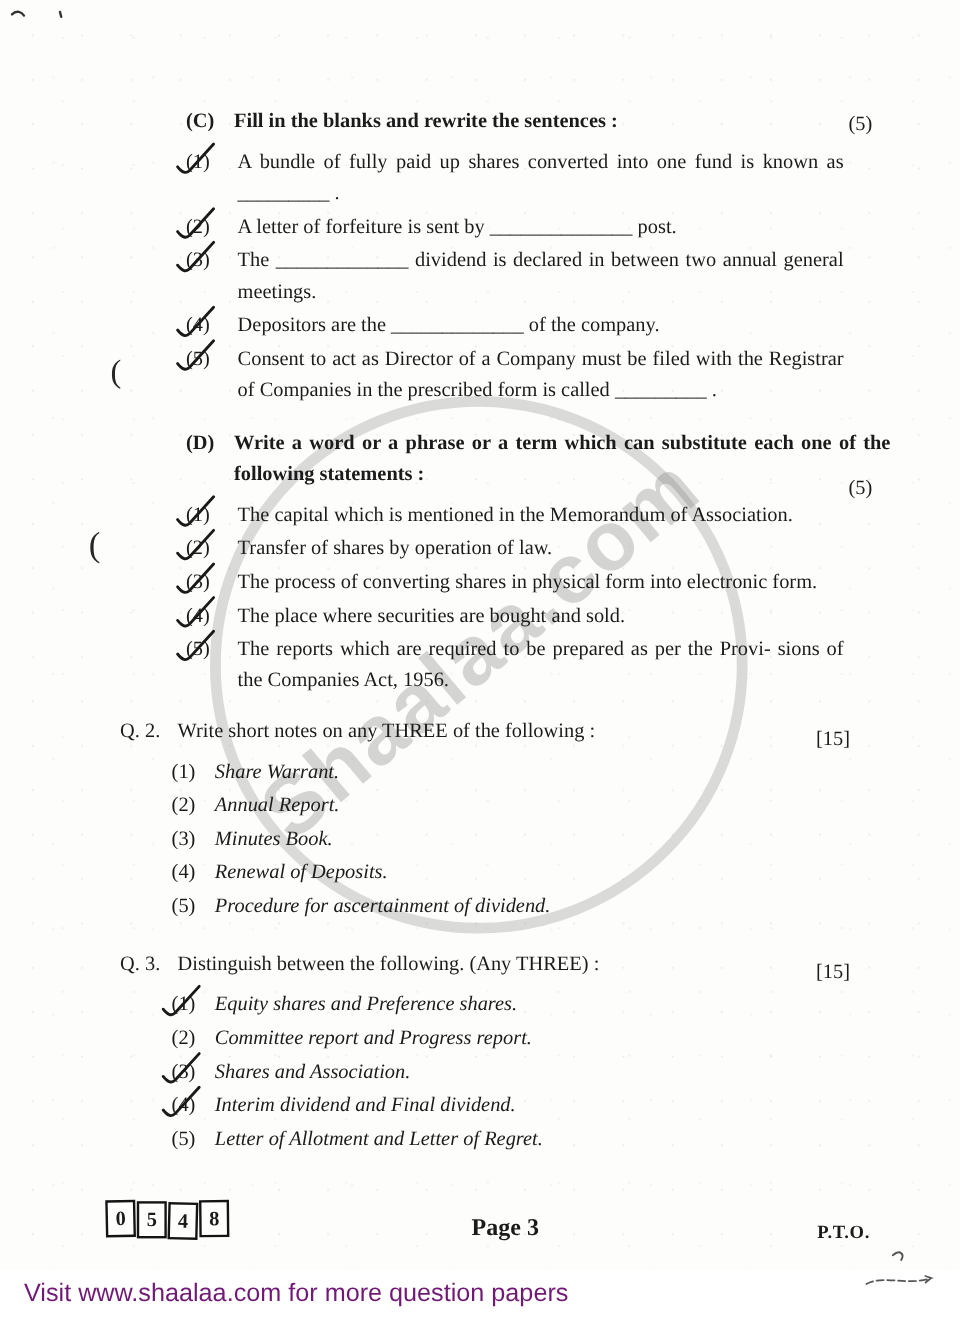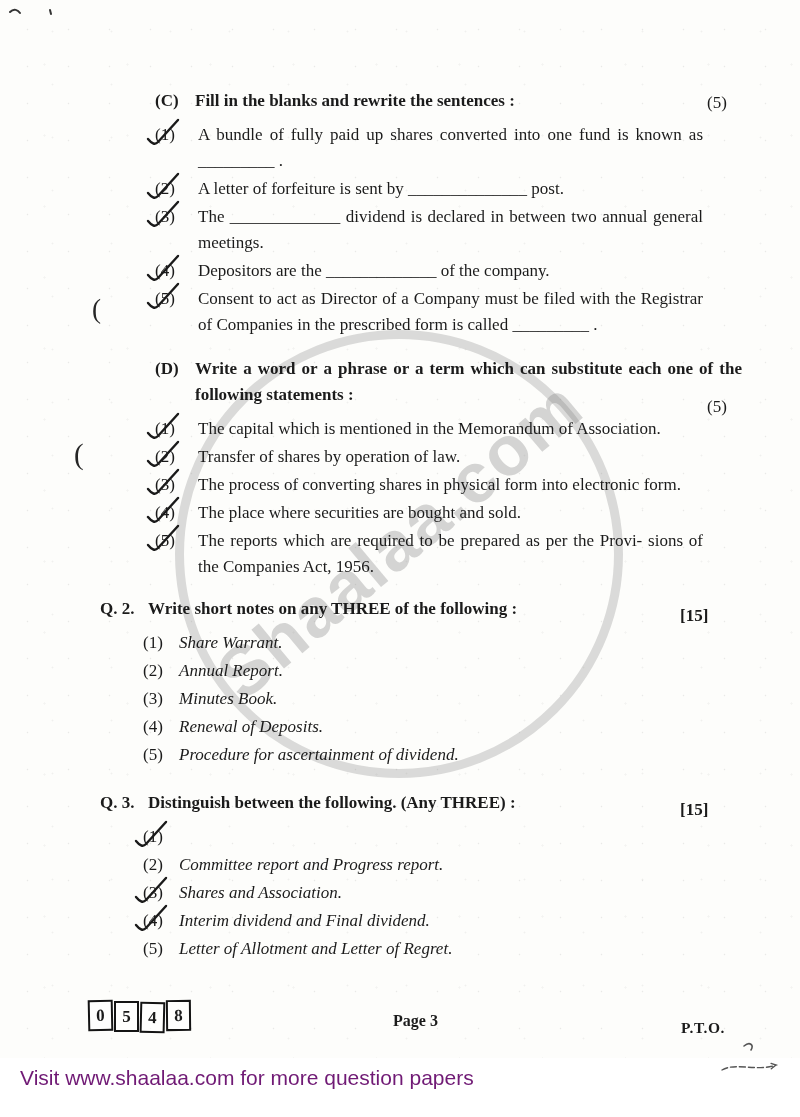--- a/index.html
+++ b/index.html
@@ -50,21 +50,21 @@
   .marks-c{top:2px;}
   .marks-d{top:38px;}
   .items{margin-top:8px;}
   .item{position:relative;display:flex;margin-bottom:2px;}
   .inum{width:43px;flex:none;}
   .itext{width:505px;text-align:justify;}
   .tick{position:absolute;left:-9px;top:-4px;pointer-events:none;}
   
   .qsec{margin-top:16px;}
   .qsec3{margin-top:22px;}
-  .q-head{position:relative;display:flex;font-weight:bold;}
+  .q-head{position:relative;display:flex;font-weight:normal;}
   .q-label{width:48px;flex:none;}
   .q-marks{position:absolute;left:580px;top:7px;}
   .q-items{margin-top:8px;margin-left:43px;}
   .q-items .inum{width:36px;}
   .q-items .itext{width:auto;text-align:left;font-style:italic;}
   
   .stray1{position:absolute;left:92px;top:294px;font-size:27px;color:#262626;z-index:2;}
   .stray2{position:absolute;left:74px;top:438px;font-size:29px;color:#262626;z-index:2;}
   .ink-topleft{position:absolute;left:6px;top:4px;z-index:2;}
   .pen-squiggle{position:absolute;left:716px;top:1040px;z-index:2;}
@@ -72,21 +72,21 @@
   .serial{position:absolute;left:88px;top:1000px;display:flex;z-index:3;}
   .digit{
     width:21px;height:27px;border:2.5px solid #141414;margin-right:1px;
     font-weight:bold;font-size:17px;line-height:27px;text-align:center;
     background:rgba(255,255,255,0.6);
   }
   .digit:nth-child(1){transform:rotate(-1.2deg);}
   .digit:nth-child(2){transform:translateY(1px);}
   .digit:nth-child(3){transform:rotate(1.4deg) translateY(2px);}
   .digit:nth-child(4){transform:rotate(-0.6deg);}
-  .page-label{position:absolute;left:393px;top:1012px;font-weight:bold;font-size:16px;z-index:3;}
+  .page-label{position:absolute;left:393px;top:1012px;font-weight:bold;font-size:20px;z-index:3;}
   .pto{position:absolute;left:681px;top:1019px;font-weight:bold;font-size:15.5px;letter-spacing:0.5px;z-index:3;}
   
   .banner{
     position:absolute;left:20px;top:1066px;z-index:3;
     font-family:"Liberation Sans", sans-serif;
     font-size:21px;color:#701a75;
   }
 </style>
 </head>
 <body>
@@ -236,20 +236,21 @@
         <span class="q-label">Q. 3.</span>
         <span class="q-title">Distinguish between the following. (Any THREE) :</span>
         <span class="q-marks">[15]</span>
       </div>
       <div class="q-items">
         <div class="item">
           <span class="tick"><svg width="34" height="30" viewBox="0 0 34 30">
                 <path d="M2 21 C6 26 9 27 12 24 L32 2" fill="none" stroke="#1a1a1a" stroke-width="2.4" stroke-linecap="round"></path>
               </svg></span>
           <span class="inum">(1)</span>
+          <span class="itext">Equity shares and Preference shares.</span>
         </div>
         <div class="item">
           <span class="inum">(2)</span>
           <span class="itext">Committee report and Progress report.</span>
         </div>
         <div class="item">
           <span class="tick"><svg width="34" height="30" viewBox="0 0 34 30">
                 <path d="M2 21 C6 26 9 27 12 24 L32 2" fill="none" stroke="#1a1a1a" stroke-width="2.4" stroke-linecap="round"></path>
               </svg></span>
           <span class="inum">(3)</span>

